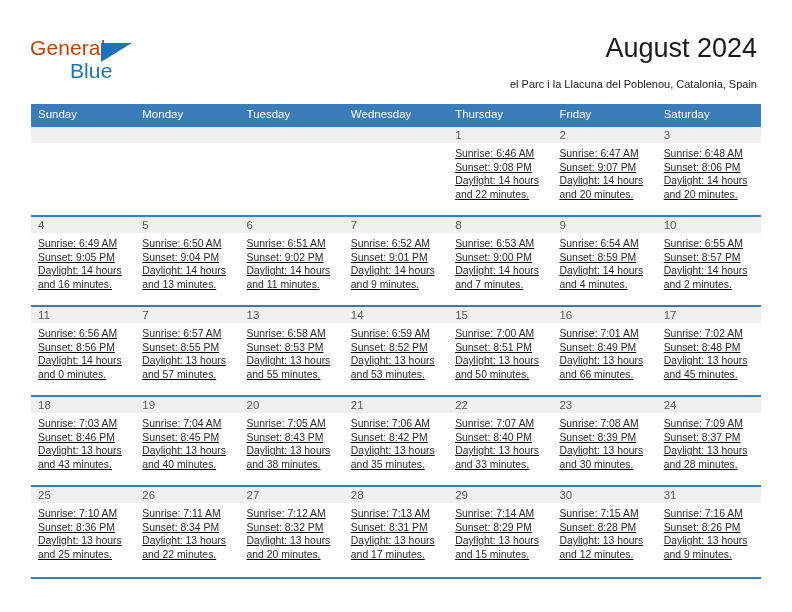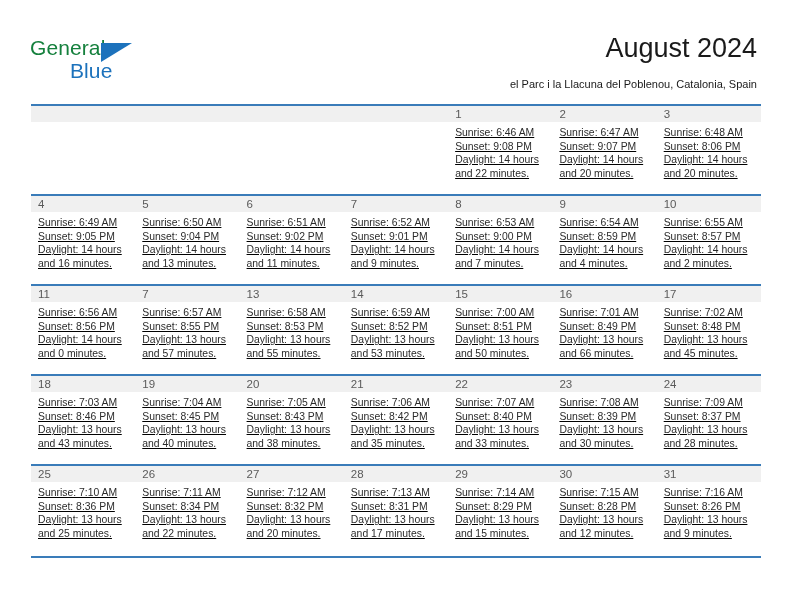--- a/index.html
+++ b/index.html
@@ -25,21 +25,21 @@
   }
   .logo {
     position: absolute;
     left: 30px; top: 36px;
     width: 180px; height: 52px;
   }
   .logo-general {
     position: absolute;
     left: 0; top: 0;
     font-size: 21px;
-    color: #15803d;
+    color: #c2410c;
     letter-spacing: .1px;
   }
   .logo-triangle {
     position: absolute;
     left: 71px; top: 7px;
     width: 0; height: 0;
     border-left: 31px solid #1c72bc;
     border-bottom: 19px solid transparent;
   }
   .logo-blue {
@@ -136,20 +136,29 @@
     <div class="logo">
       <span class="logo-general">General</span>
       <span class="logo-triangle"></span>
       <span class="logo-blue">Blue</span>
     </div>
     <div class="title">August 2024</div>
     <div class="subtitle">el Parc i la Llacuna del Poblenou, Catalonia, Spain</div>
   </div>
 
   <div class="calendar">
+    <div class="dow-row" id="dow-row">
+        <div class="dow">Sunday</div>
+        <div class="dow">Monday</div>
+        <div class="dow">Tuesday</div>
+        <div class="dow">Wednesday</div>
+        <div class="dow">Thursday</div>
+        <div class="dow">Friday</div>
+        <div class="dow">Saturday</div>
+      </div>
     <div id="weeks-container">
         <div class="week">
           <div class="cell empty">
             <div class="cell-head"></div>
           </div>
           <div class="cell empty">
             <div class="cell-head"></div>
           </div>
           <div class="cell empty">
             <div class="cell-head"></div>

